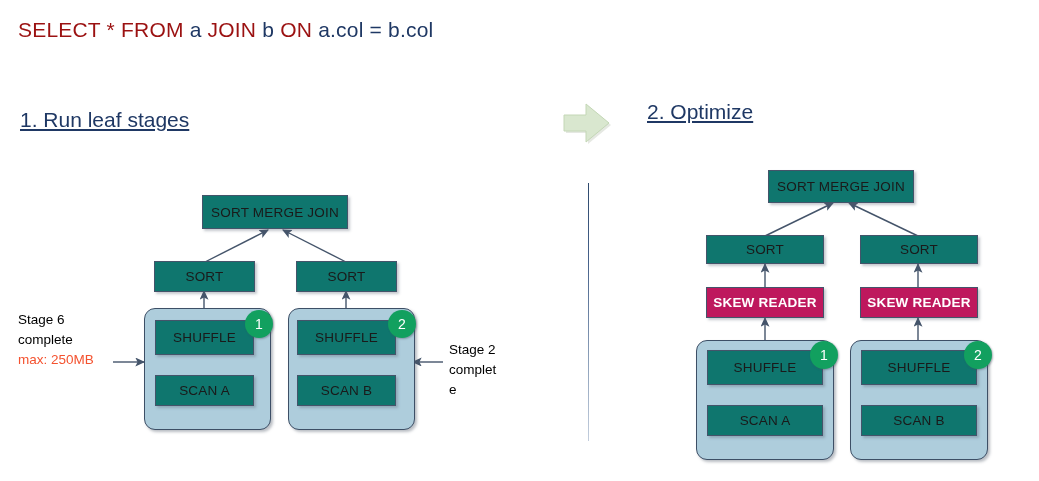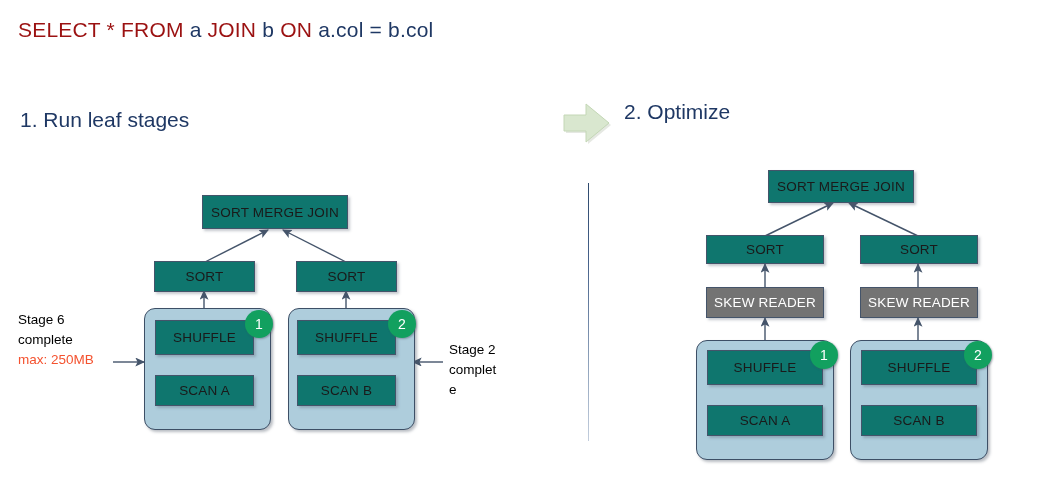--- a/index.html
+++ b/index.html
@@ -16,24 +16,24 @@
   
   .sql-header{
     position:absolute; left:18px; top:18px;
     font-size:21px; letter-spacing:.2px; white-space:nowrap;
   }
   .sql-kw{color:#9b1111;}
   .sql-id{color:#1f3864;}
 
   
   .sec-title{
-    position:absolute; font-size:21px; color:#1f3864; white-space:nowrap;
+    position:absolute; font-size:21px; color:#1f3864; white-space:nowrap;text-decoration:underline;
   }
   #title-left{left:20px; top:108px;}
-  #title-right{left:624px; top:100px;}
+  #title-right{left:647px; top:100px;}
 
   
   .green-arrow{position:absolute; left:562px; top:100px; width:52px; height:48px;}
 
   
   .divider{
     position:absolute; left:588px; top:183px; width:1.4px; height:258px;
     background:linear-gradient(to bottom,#2f4a6d 0%,#46618a 30%,#8fa2bb 70%,#c3cedd 100%);
   }
 
@@ -43,23 +43,23 @@
     background:#0f766e;
     border:1.2px solid #44546a;
     color:#1a1a1a;
     font-size:13.5px;
     display:flex; align-items:center; justify-content:center;
     box-shadow:1.5px 1.5px 2.5px rgba(90,100,115,.35);
     letter-spacing:.2px;
     white-space:nowrap;
   }
   .node.skew{
-    background:#737373;
+    background:#be185d;
     color:#ffffff;
-    font-weight:normal;
+    font-weight:bold;
     border:1.2px solid #44546a;
   }
   .panel{
     position:absolute; box-sizing:border-box;
     background:#aecddc;
     border:1.6px solid #3d4f66;
     border-radius:11px;
     box-shadow:2px 2px 3px rgba(80,90,105,.4);
   }
   .badge{

